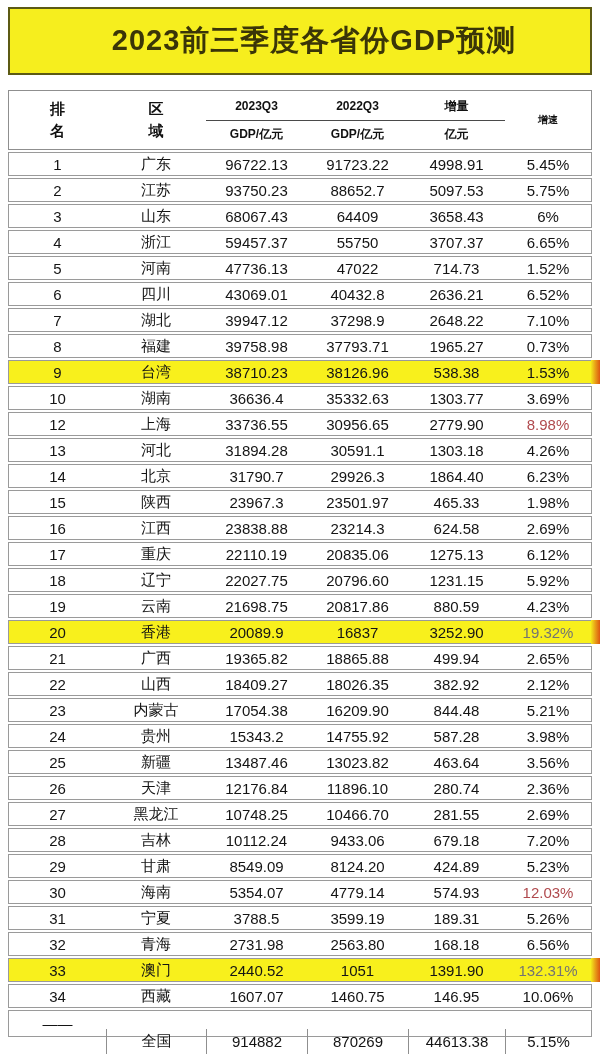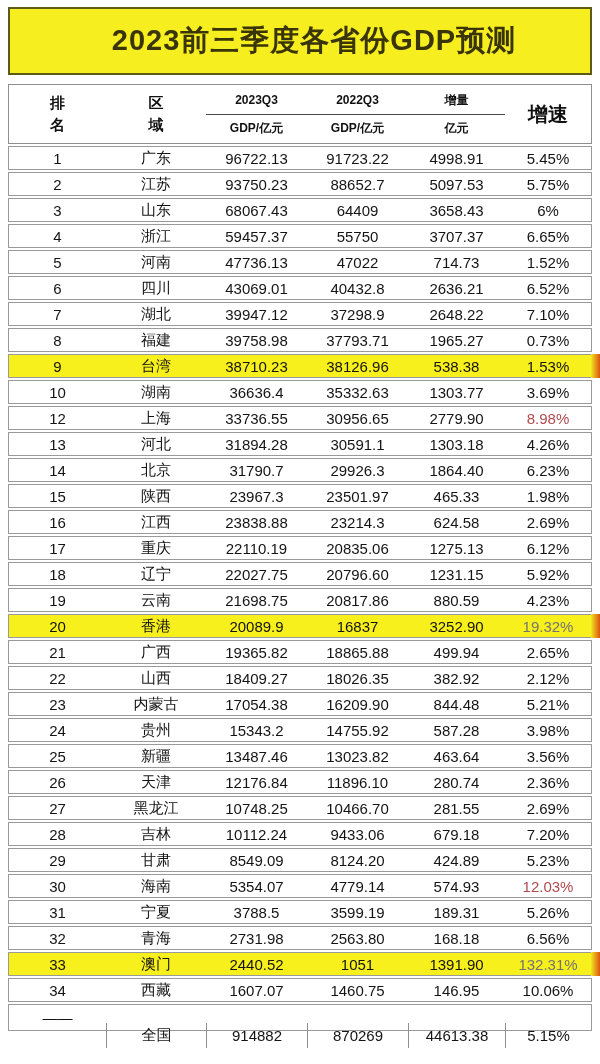--- a/index.html
+++ b/index.html
@@ -9,21 +9,21 @@
     color:#141414; overflow:hidden;
   }
   .page { padding:7px 8px 0 8px; box-sizing:border-box; }
 
   
   .banner {
     height:68px; background:#f6ee1e;
     border:2px solid #5c5a14;
     box-sizing:border-box;
     display:flex; align-items:center; justify-content:center;
-    margin-bottom:9px;
+    margin-bottom:15px;
     padding-left:28px;
   }
   .banner-title {
     font-size:29px; font-weight:bold; color:#3a3508; letter-spacing:1px;
   }
 
   
   .thead {
     display:flex; align-items:stretch;
     height:60px; box-sizing:border-box;
@@ -39,21 +39,21 @@
   .cell { text-align:center; box-sizing:border-box; }
 
   .thead .two-line {
     display:flex; flex-direction:column; justify-content:center;
     font-size:15px; line-height:1.5;
   }
   .hgroup { width:299px; display:flex; flex-direction:column; justify-content:center; }
   .hrow { display:flex; height:27px; align-items:center; }
   .hcell { text-align:center; font-size:12px; box-sizing:border-box; }
   .hdivider { height:1px; background:#4a4a4a; width:100%; }
-  .thead .c-growth { display:flex; align-items:center; justify-content:center; font-size:20px; }
+  .thead .c-growth { display:flex; align-items:center; justify-content:center; font-size:10px; }
 
   
   .row {
     position:relative;
     display:flex; align-items:center;
     height:24px; box-sizing:border-box;
     border:1px solid #9a9a9a;
     margin-top:2px;
     font-size:15px; background:#fff;
   }

